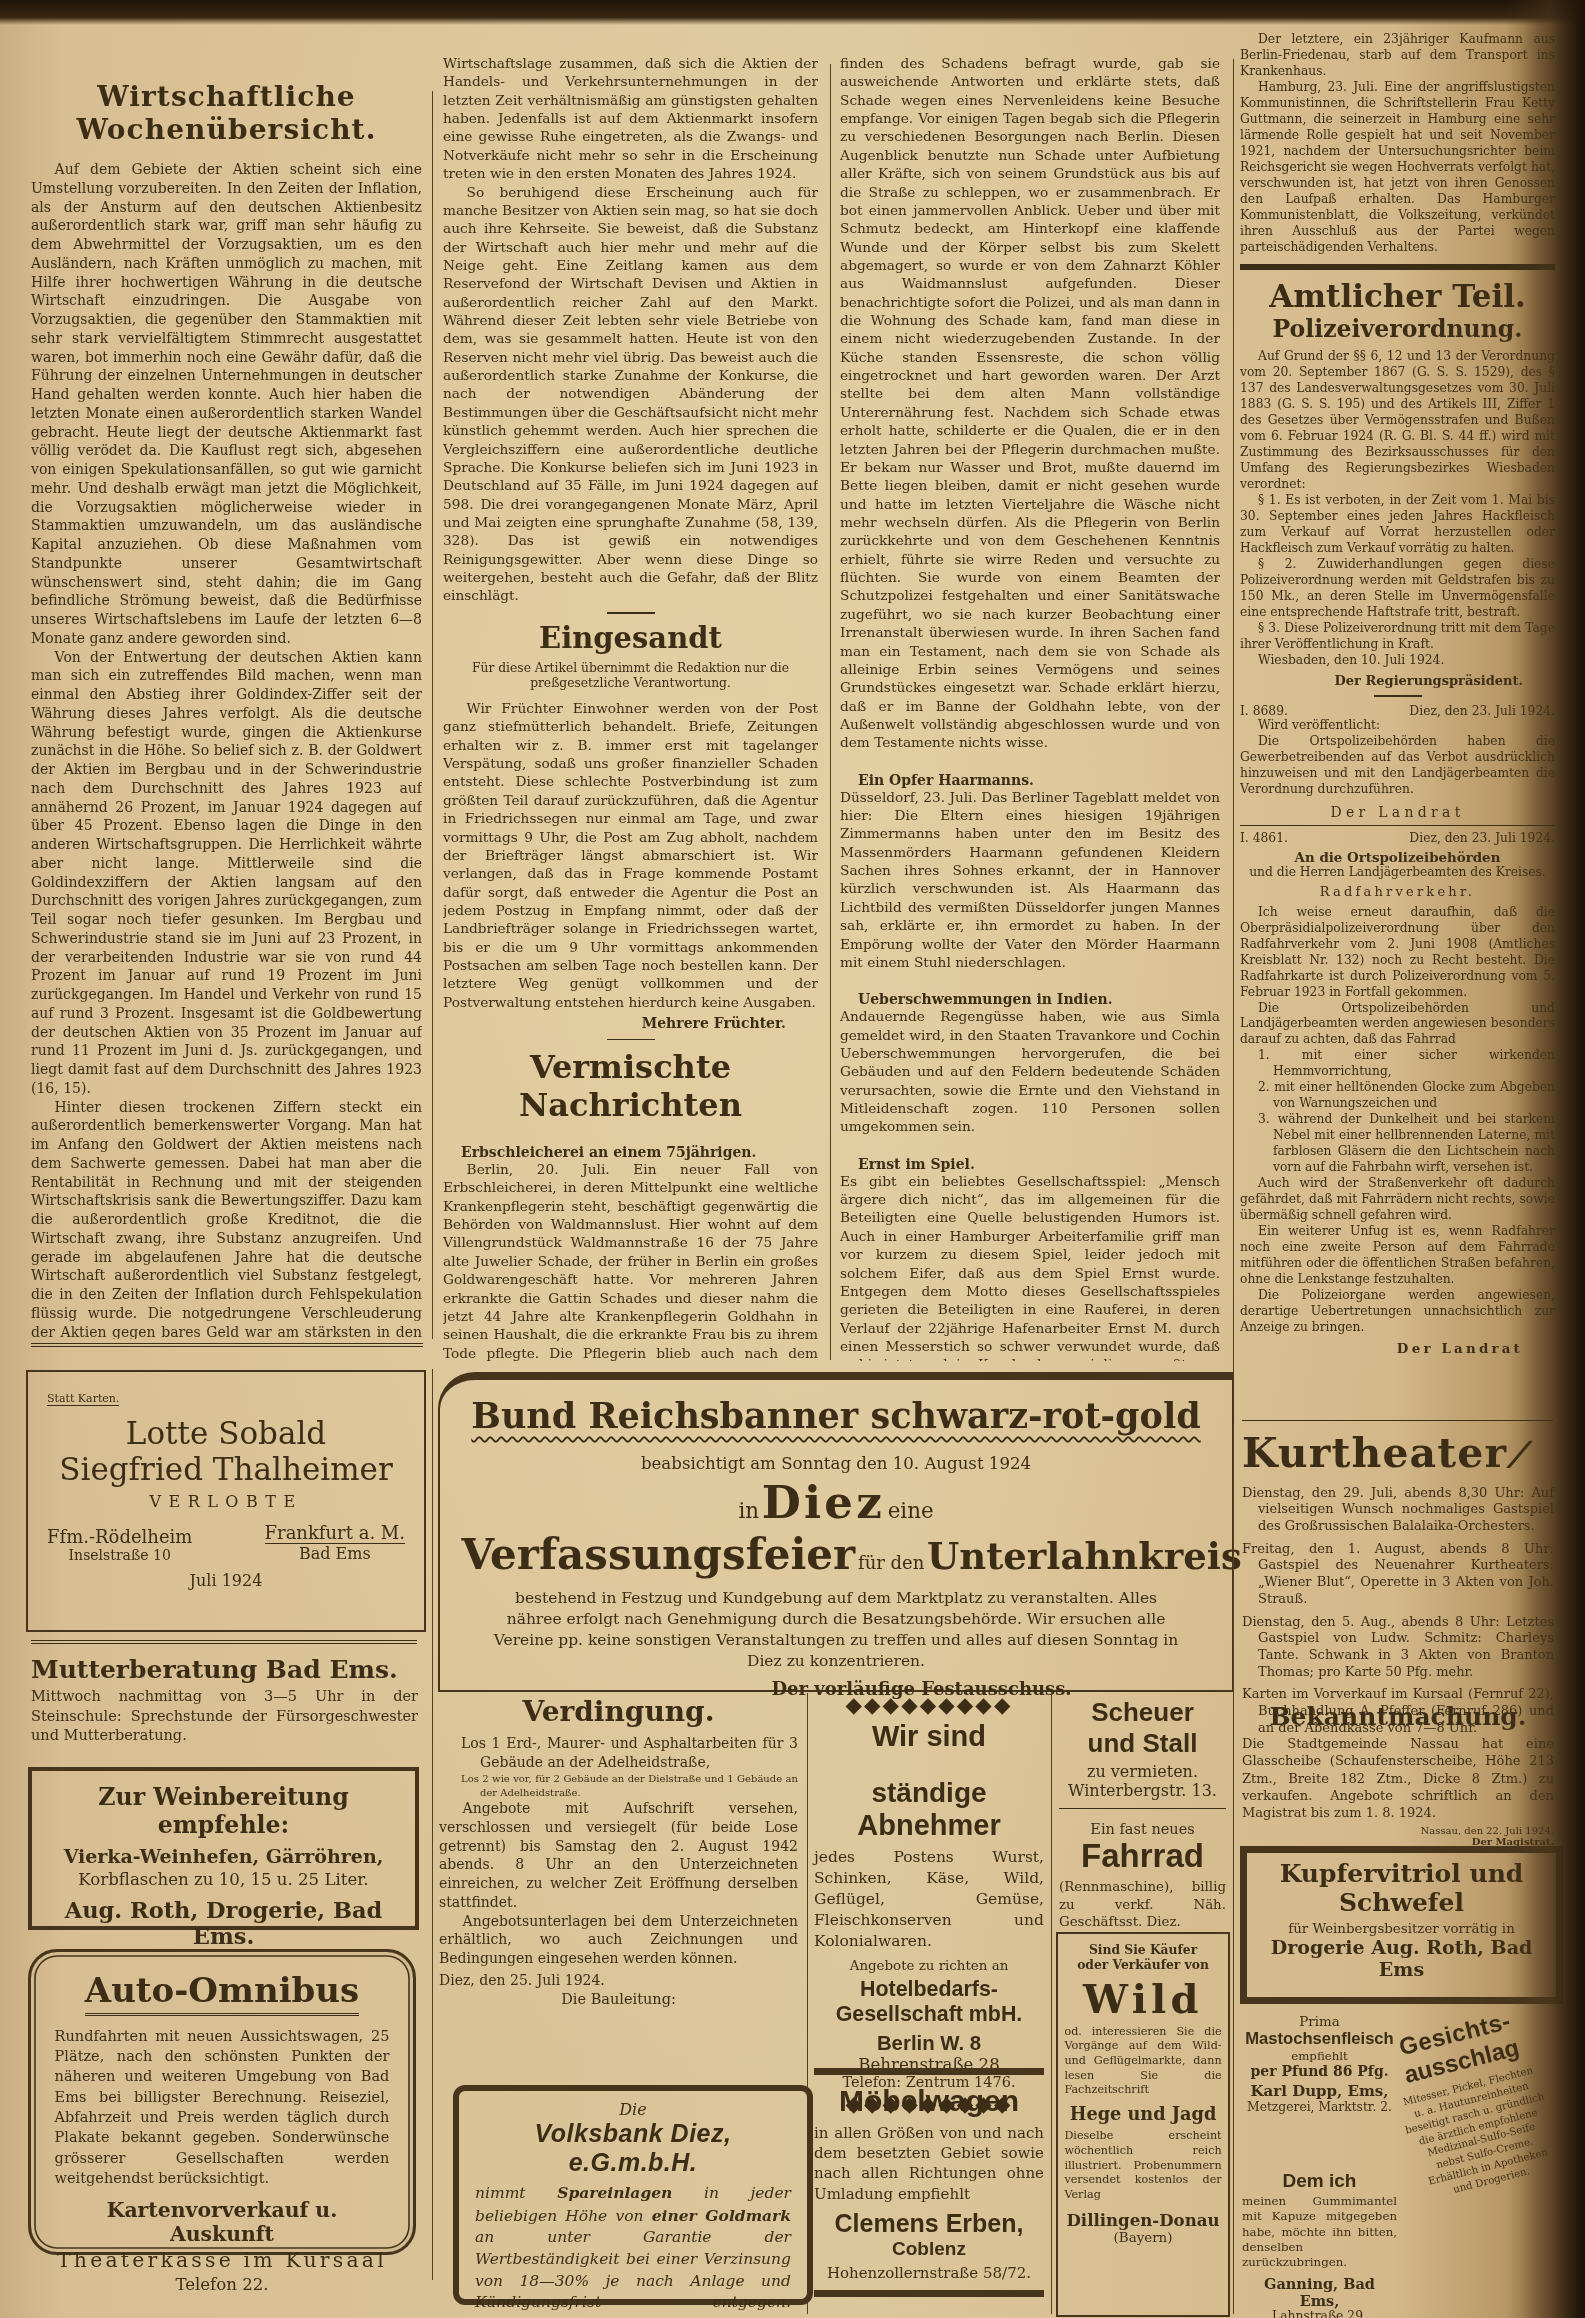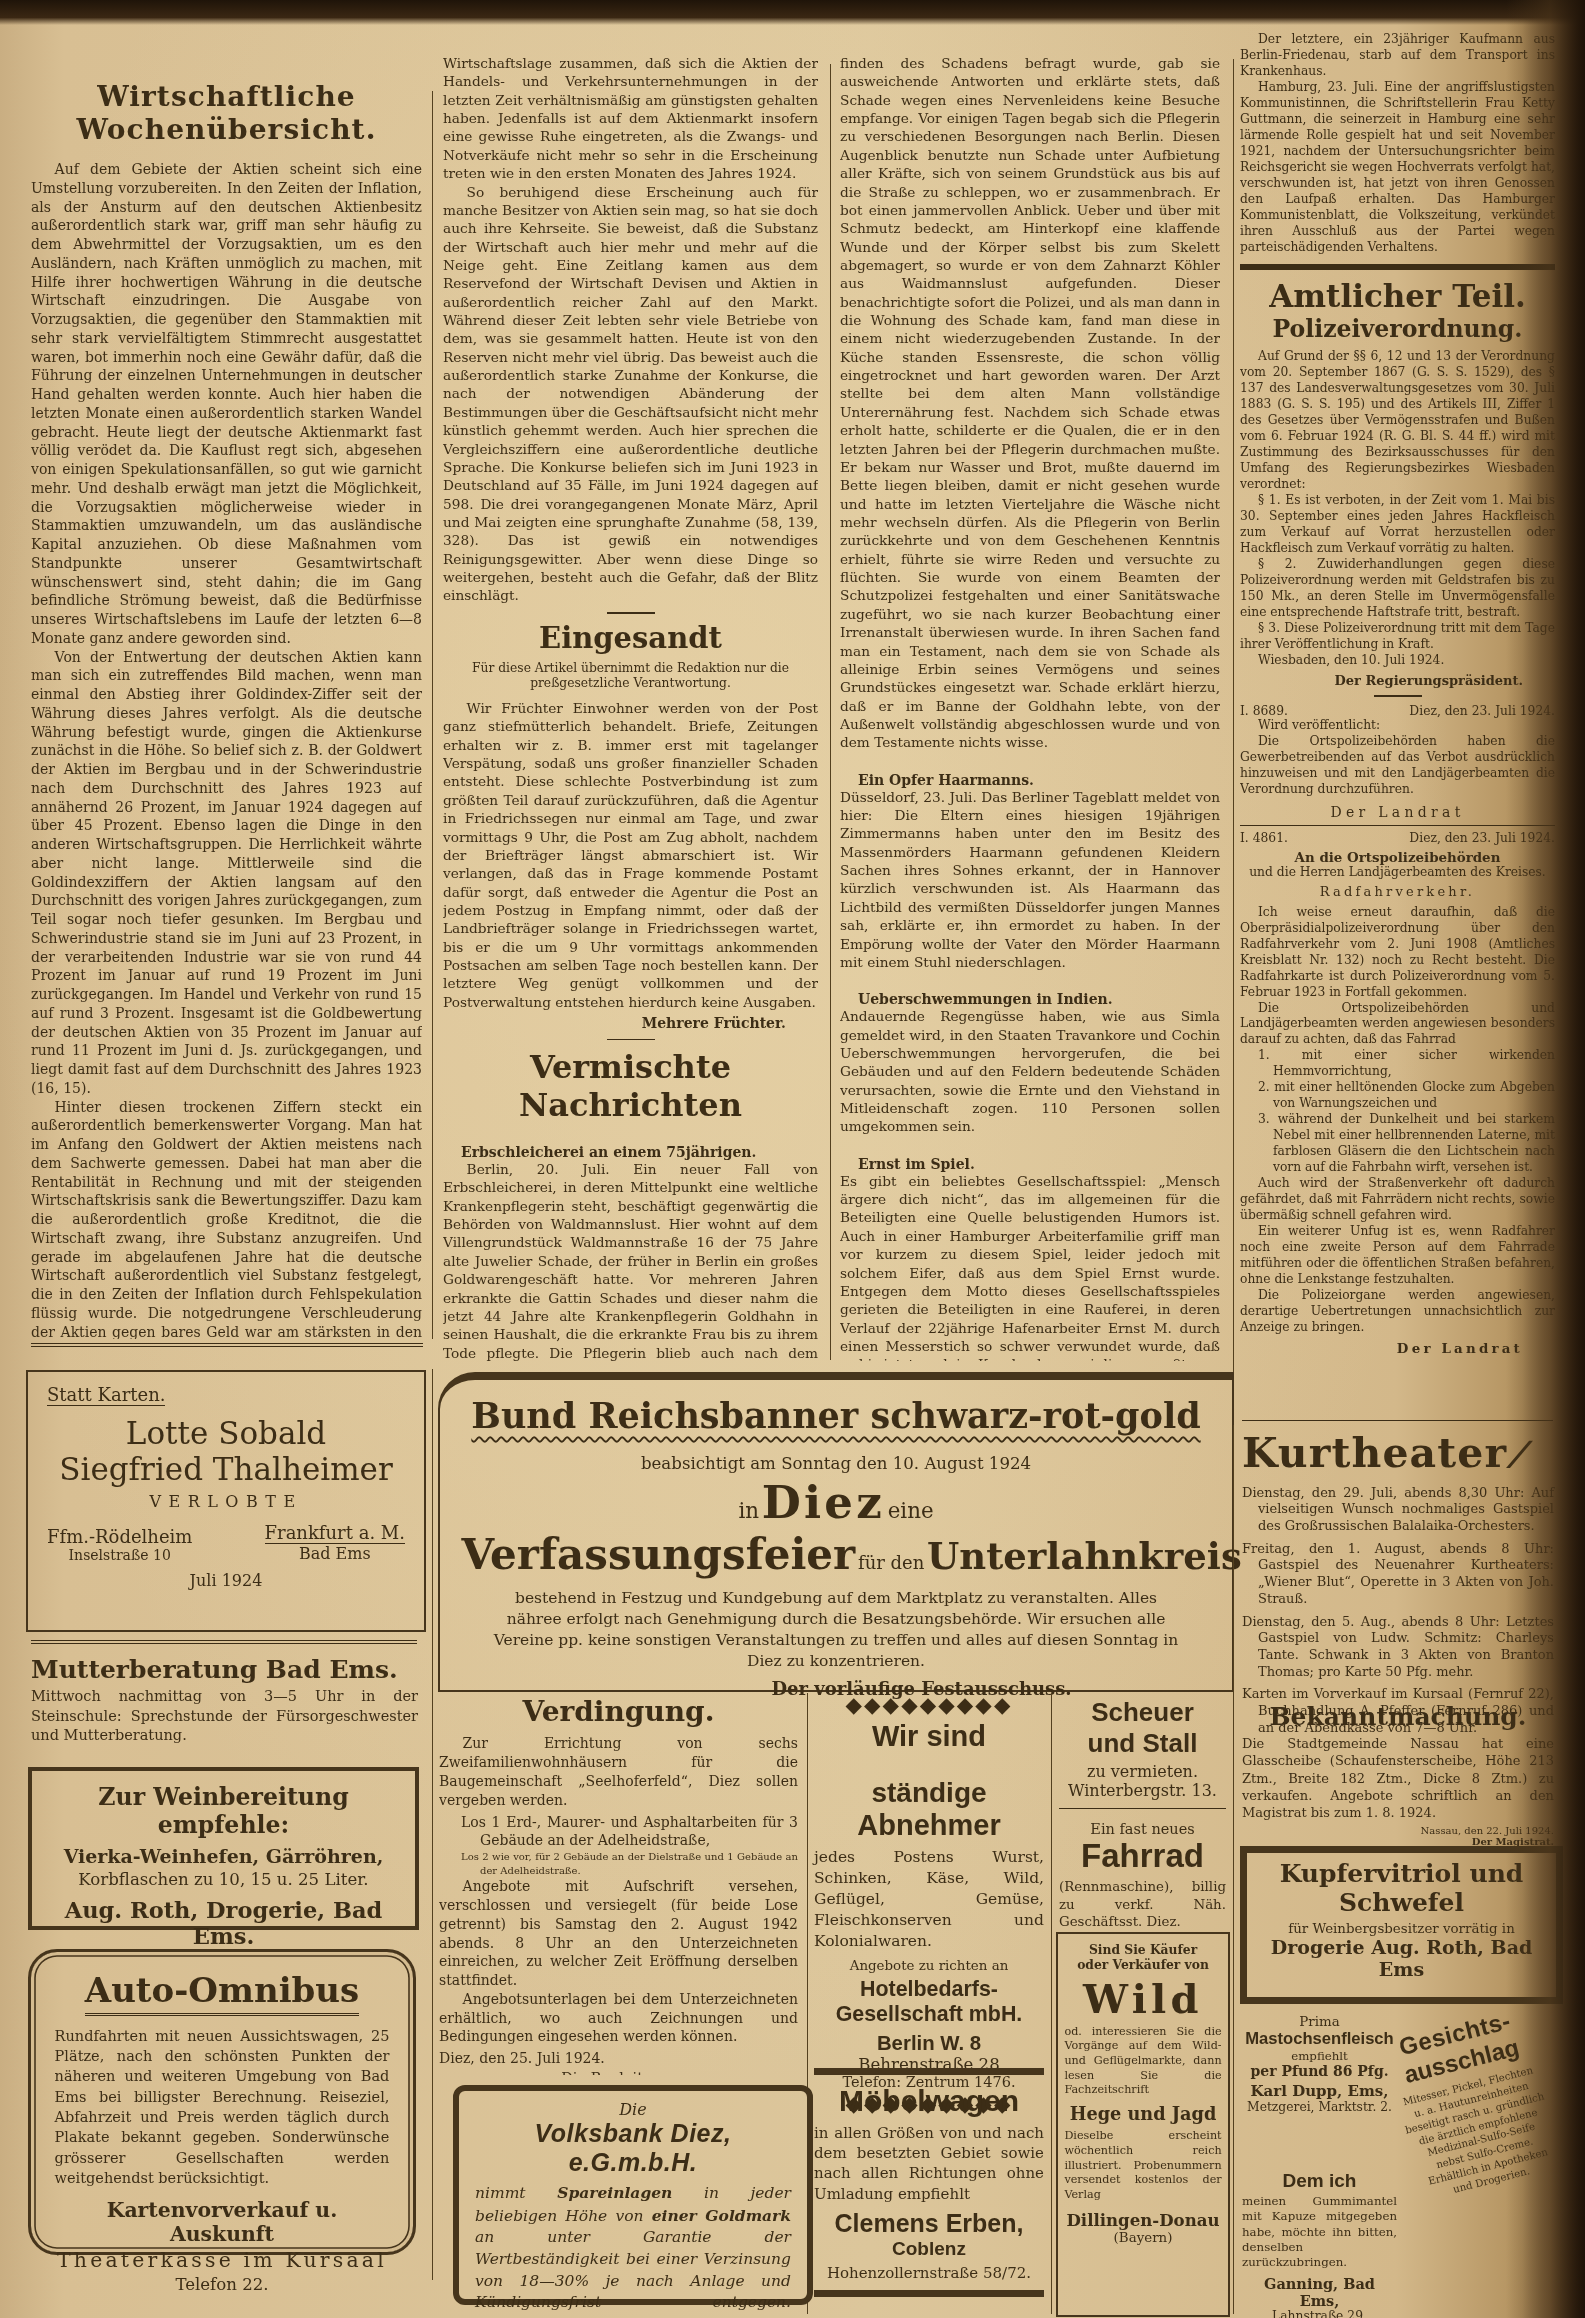--- a/index.html
+++ b/index.html
@@ -119,21 +119,21 @@
         <p class="">3. während der Dunkelheit und bei starkem Nebel mit einer hellbrennenden Laterne, mit farblosen Gläsern die den Lichtschein nach vorn auf die Fahrbahn wirft, versehen ist.</p>
       </div>
     <p class="art">Auch wird der Straßenverkehr oft dadurch gefährdet, daß mit Fahrrädern nicht rechts, sowie übermäßig schnell gefahren wird.</p>
     <p class="art">Ein weiterer Unfug ist es, wenn Radfahrer noch eine zweite Person auf dem Fahrrade mitführen oder die öffentlichen Straßen befahren, ohne die Lenkstange festzuhalten.</p>
     <p class="art">Die Polizeiorgane werden angewiesen, derartige Uebertretungen unnachsichtlich zur Anzeige zu bringen.</p>
     <p class="sig-right" style="font-size:13.4px;letter-spacing:3.2px;">Der Landrat</p>
   </div>
 
   <div class="box" style="left:26px;top:1370px;width:396px;height:258px;border-width:2.1px;">
     <div class="pad" style="padding:11.8px 19px;">
-      <div style="font-size:18px;border-bottom:1.6px solid #3c2d16;display:inline-block;">Statt Karten.</div>
+      <div style="font-size:11px;border-bottom:1.6px solid #3c2d16;display:inline-block;margin-top:8px;">Statt Karten.</div>
       <div class="center" style="font-size:31px;margin-top:9.6px;">Lotte Sobald</div>
       <div class="center" style="font-size:31px;">Siegfried Thalheimer</div>
       <div class="center" style="font-size:16px;letter-spacing:7.5px;margin-top:4.3px;">VERLOBTE</div>
       <div class="rowflex" style="margin-top:11.8px;">
         <div style="text-align:center;">
           <div style="font-size:18px;">Ffm.-Rödelheim</div>
           <div style="font-size:14px;">Inselstraße 10</div>
         </div>
         <div style="text-align:center;">
           <div style="font-size:18px;border-bottom:1.1px solid #3c2d16;">Frankfurt a. M.</div>
@@ -189,21 +189,20 @@
     </div>
   </div>
 
   <div class="vrule" style="left:432px;top:1369px;height:911px;"></div>
   <div class="vrule" style="left:807px;top:1693px;height:621px;"></div>
   <div class="vrule" style="left:1051px;top:1693px;height:621px;"></div>
   <div class="vrule" style="left:1233px;top:1425px;height:889px;"></div>
 
   <div class="col" style="left:439px;top:1695px;width:359px;height:380px;">
     <h2 class="h-sec" style="font-size:28px;margin:0 0 6.4px 0;">Verdingung.</h2>
-    <p class="art" style="font-size:14px;">Zur Errichtung von sechs Zweifamilienwohnhäusern für die Baugemeinschaft „Seelhoferfeld“, Diez sollen vergeben werden.</p>
     <p style="font-size:14px;line-height:1.35;text-indent:-19px;padding-left:41px;margin-top:3.2px;">Los 1 Erd-, Maurer- und Asphaltarbeiten für 3 Gebäude an der Adelheidstraße,</p>
     <p style="font-size:10px;line-height:1.35;text-indent:-19px;padding-left:41px;">Los 2 wie vor, für 2 Gebäude an der Dielstraße und 1 Gebäude an der Adelheidstraße.</p>
     <p class="art" style="font-size:14px;">Angebote mit Aufschrift versehen, verschlossen und versiegelt (für beide Lose getrennt) bis Samstag den 2. August 1942 abends. 8 Uhr an den Unterzeichneten einreichen, zu welcher Zeit Eröffnung derselben stattfindet.</p>
     <p class="art" style="font-size:14px;">Angebotsunterlagen bei dem Unterzeichneten erhältlich, wo auch Zeichnungen und Bedingungen eingesehen werden können.</p>
     <p style="font-size:14px;margin-top:4.3px;">Diez, den 25. Juli 1924.</p>
     <p class="center" style="font-size:14.5px;margin-top:3.2px;">Die Bauleitung:</p>
 
   </div>
 
   <div class="abs" style="left:453px;top:2085px;width:348px;height:208px;border:6.4px solid #46351c;border-radius:12px;font-style:italic;">

